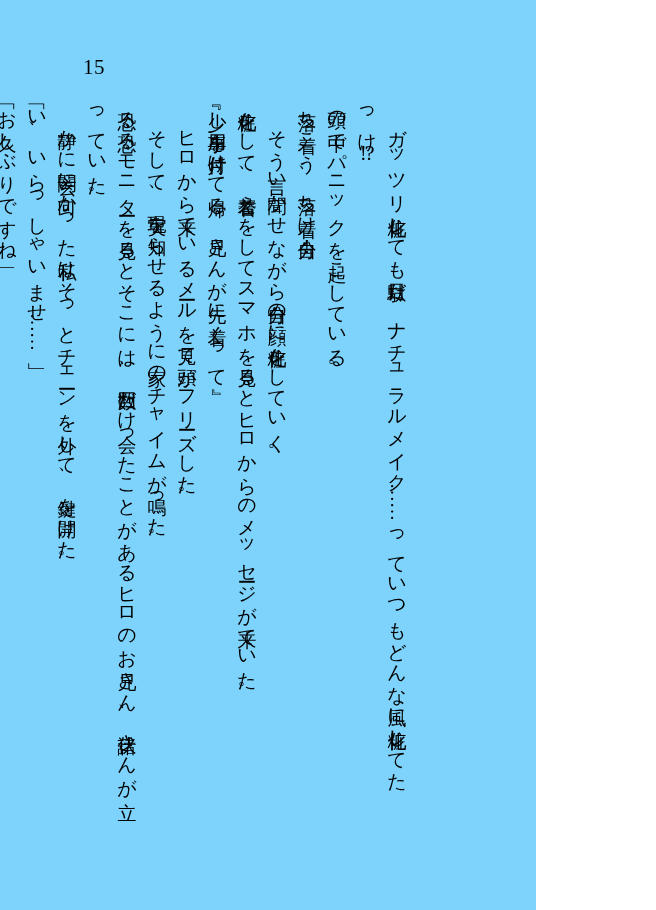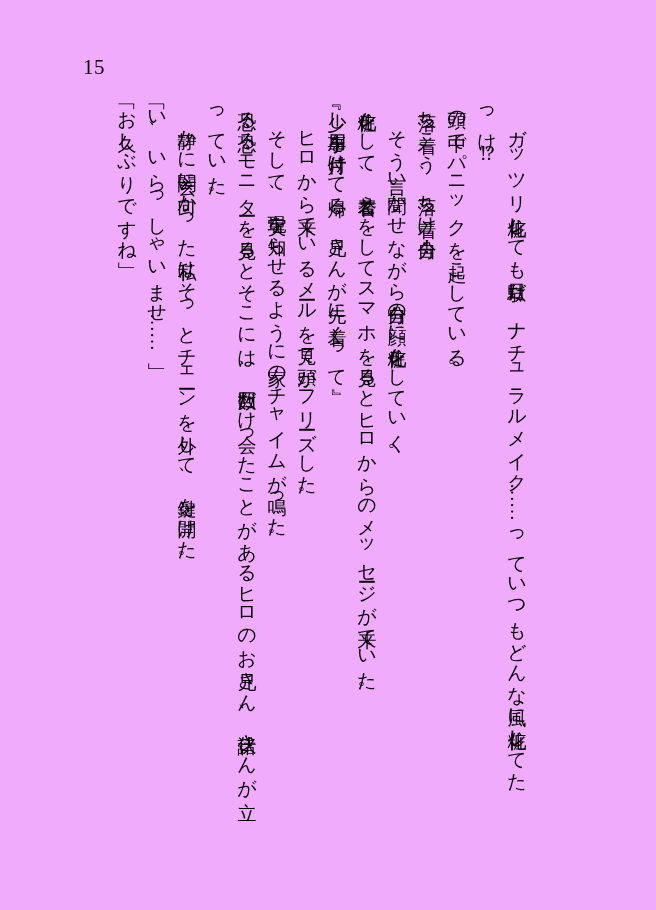--- a/index.html
+++ b/index.html
@@ -2,23 +2,23 @@
 <html lang="ja"><head>
 <meta charset="utf-8">
 <style>
   html, body {
     margin: 0;
     padding: 0;
     background: #ffffff;
   }
   .book-page {
     position: relative;
-    width: 656px;
+    width: 536px;
     height: 910px;
-    background: #f0abfc;
+    background: #7dd3fc;
     color: #000000;
     font-family: "Liberation Serif", "DejaVu Serif", serif;
     overflow: hidden;
   }
   .page-number {
     position: absolute;
     left: 83px;
     top: 55px;
     font-size: 21px;
     font-family: "Liberation Serif", "DejaVu Serif", serif;

